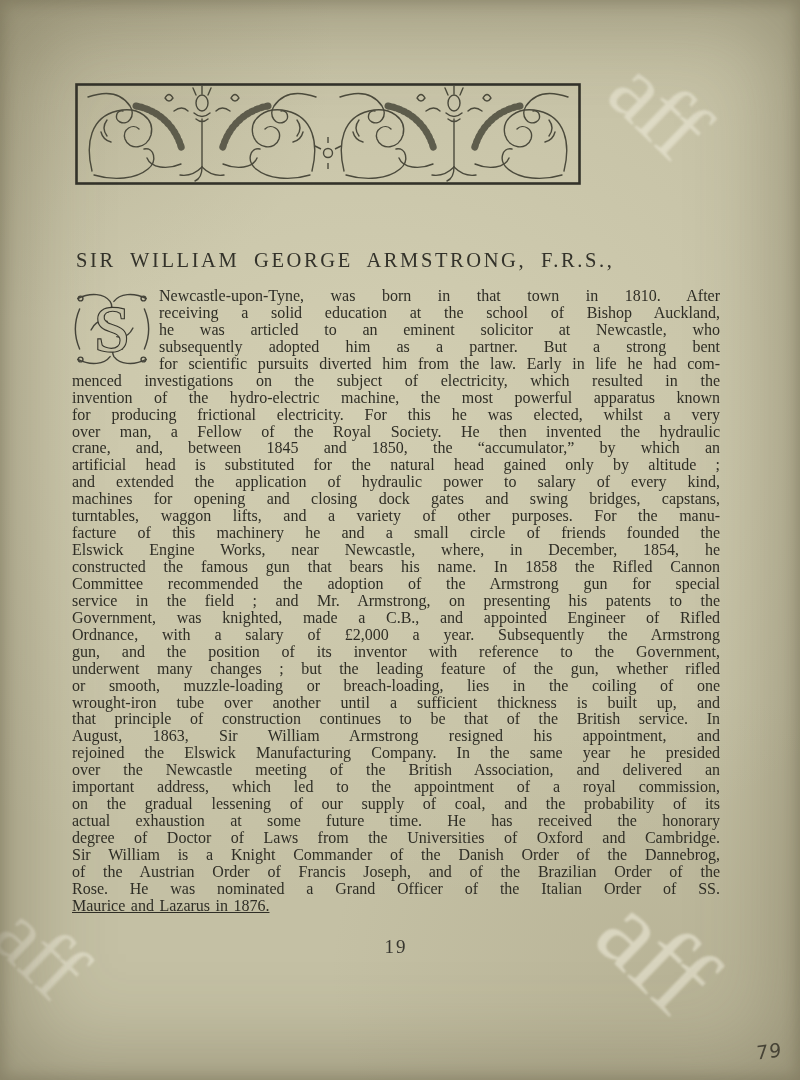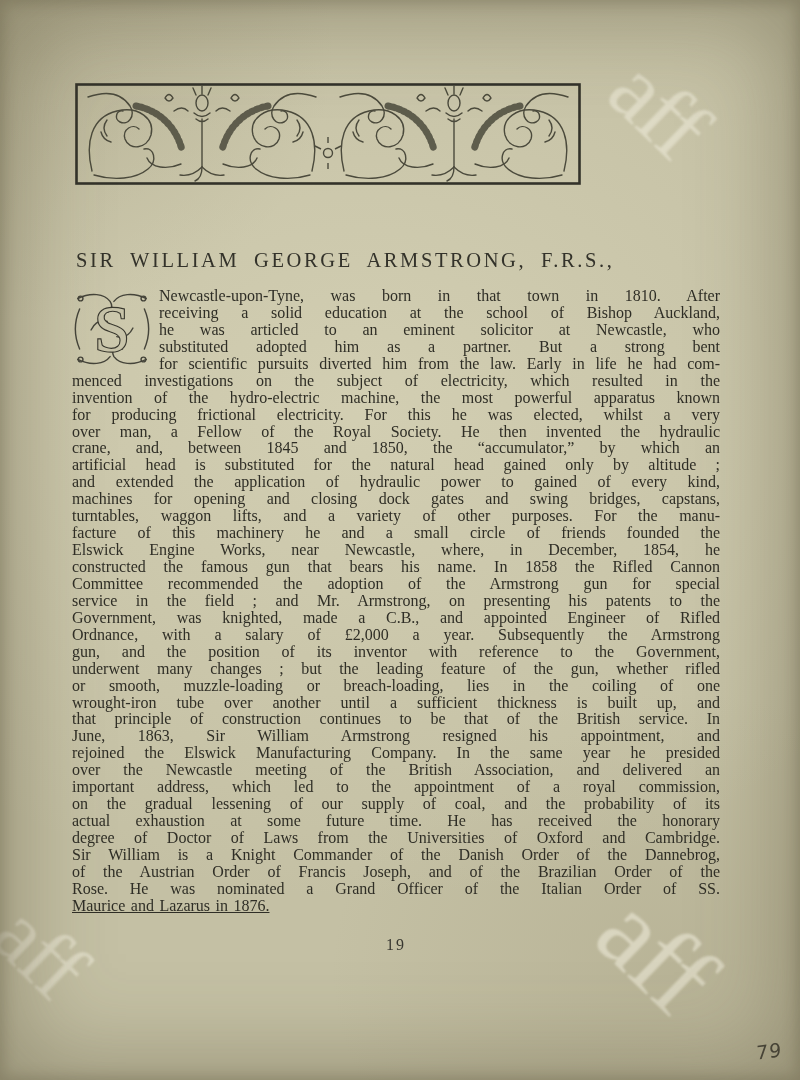--- a/index.html
+++ b/index.html
@@ -48,21 +48,21 @@
   .drop-cap-block{
     float:left;width:80px;height:80px;margin:1px 7px 3px 0;
   }
   .body-line{
     text-align:justify;text-align-last:justify;
     height:16.95px;overflow:visible;
   }
   .body-line.last{text-align-last:left;text-decoration:underline;}
   .page-number{
     position:absolute;left:72px;top:936px;width:648px;
-    text-align:center;font-size:16px;letter-spacing:2px;color:#383730;
+    text-align:center;font-size:19px;letter-spacing:2px;color:#383730;
   }
   .corner-note{
     position:absolute;left:756px;top:1040px;
     font-family:"DejaVu Sans",sans-serif;
     font-size:19px;color:#45433a;
     transform:rotate(-7deg) skewX(-6deg);
     letter-spacing:1px;
   }
 </style>
 </head>
@@ -137,37 +137,37 @@
       </svg>
     </div>
 
 
       <div class="body-line">Newcastle-upon-Tyne, was born in that town in 1810.  After</div>
 
       <div class="body-line">receiving a solid education at the school of Bishop Auckland,</div>
 
       <div class="body-line">he was articled to an eminent solicitor at Newcastle, who</div>
 
-      <div class="body-line">substituted adopted him as a partner.  But a strong bent</div>
+      <div class="body-line">subsequently adopted him as a partner.  But a strong bent</div>
 
       <div class="body-line">for scientific pursuits diverted him from the law.  Early in life he had com-</div>
 
       <div class="body-line">menced investigations on the subject of electricity, which resulted in the</div>
 
       <div class="body-line">invention of the hydro-electric machine, the most powerful apparatus known</div>
 
       <div class="body-line">for producing frictional electricity.  For this he was elected, whilst a very</div>
 
       <div class="body-line">over man, a Fellow of the Royal Society.  He then invented the hydraulic</div>
 
       <div class="body-line">crane, and, between 1845 and 1850, the “accumulator,” by which an</div>
 
       <div class="body-line">artificial head is substituted for the natural head gained only by altitude ;</div>
 
-      <div class="body-line">and extended the application of hydraulic power to gained of every kind,</div>
+      <div class="body-line">and extended the application of hydraulic power to salary of every kind,</div>
 
       <div class="body-line">machines for opening and closing dock gates and swing bridges, capstans,</div>
 
       <div class="body-line">turntables, waggon lifts, and a variety of other purposes.  For the manu-</div>
 
       <div class="body-line">facture of this machinery he and a small circle of friends founded the</div>
 
       <div class="body-line">Elswick Engine Works, near Newcastle, where, in December, 1854, he</div>
 
       <div class="body-line">constructed the famous gun that bears his name.  In 1858 the Rifled Cannon</div>
@@ -183,21 +183,21 @@
       <div class="body-line">gun, and the position of its inventor with reference to the Government,</div>
 
       <div class="body-line">underwent many changes ; but the leading feature of the gun, whether rifled</div>
 
       <div class="body-line">or smooth, muzzle-loading or breach-loading, lies in the coiling of one</div>
 
       <div class="body-line">wrought-iron tube over another until a sufficient thickness is built up, and</div>
 
       <div class="body-line">that principle of construction continues to be that of the British service.  In</div>
 
-      <div class="body-line">June, 1863, Sir William Armstrong resigned his appointment, and</div>
+      <div class="body-line">August, 1863, Sir William Armstrong resigned his appointment, and</div>
 
       <div class="body-line">rejoined the Elswick Manufacturing Company.  In the same year he presided</div>
 
       <div class="body-line">over the Newcastle meeting of the British Association, and delivered an</div>
 
       <div class="body-line">important address, which led to the appointment of a royal commission,</div>
 
       <div class="body-line">on the gradual lessening of our supply of coal, and the probability of its</div>
 
       <div class="body-line">actual exhaustion at some future time.  He has received the honorary</div>

